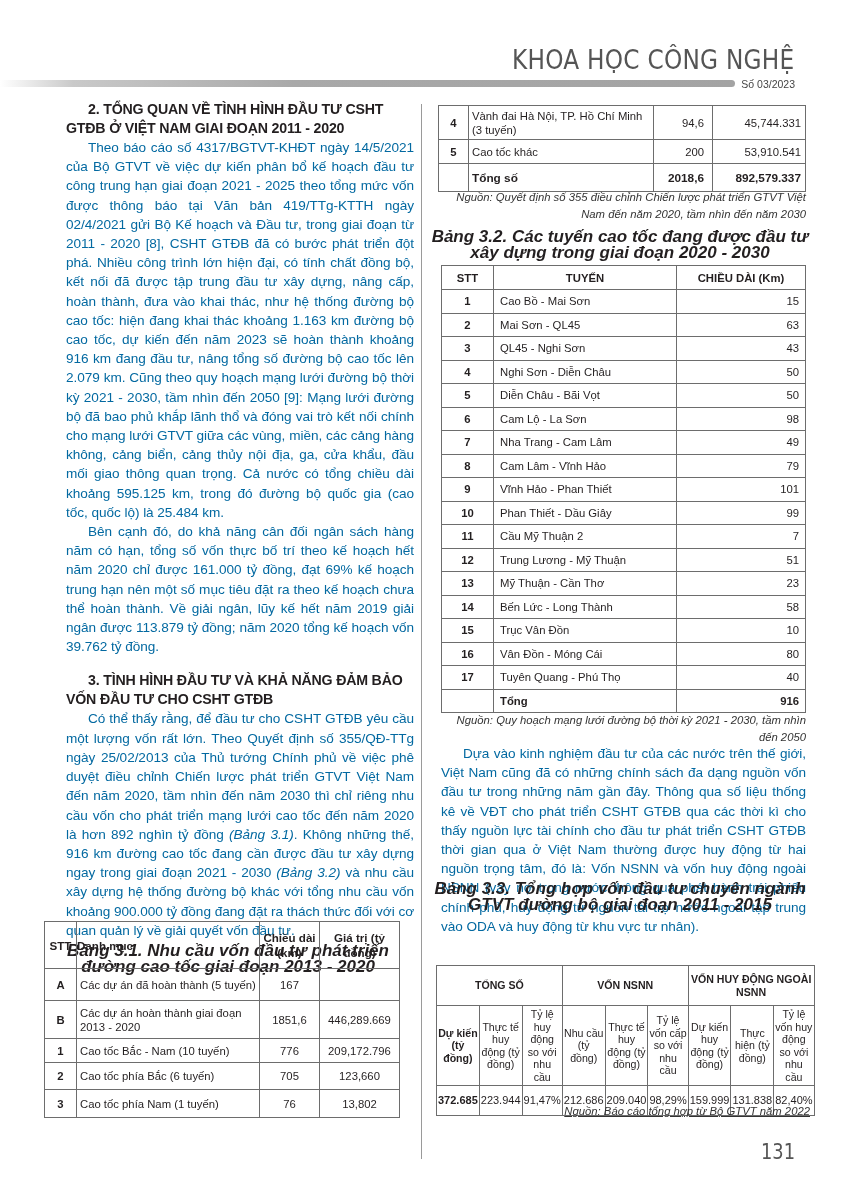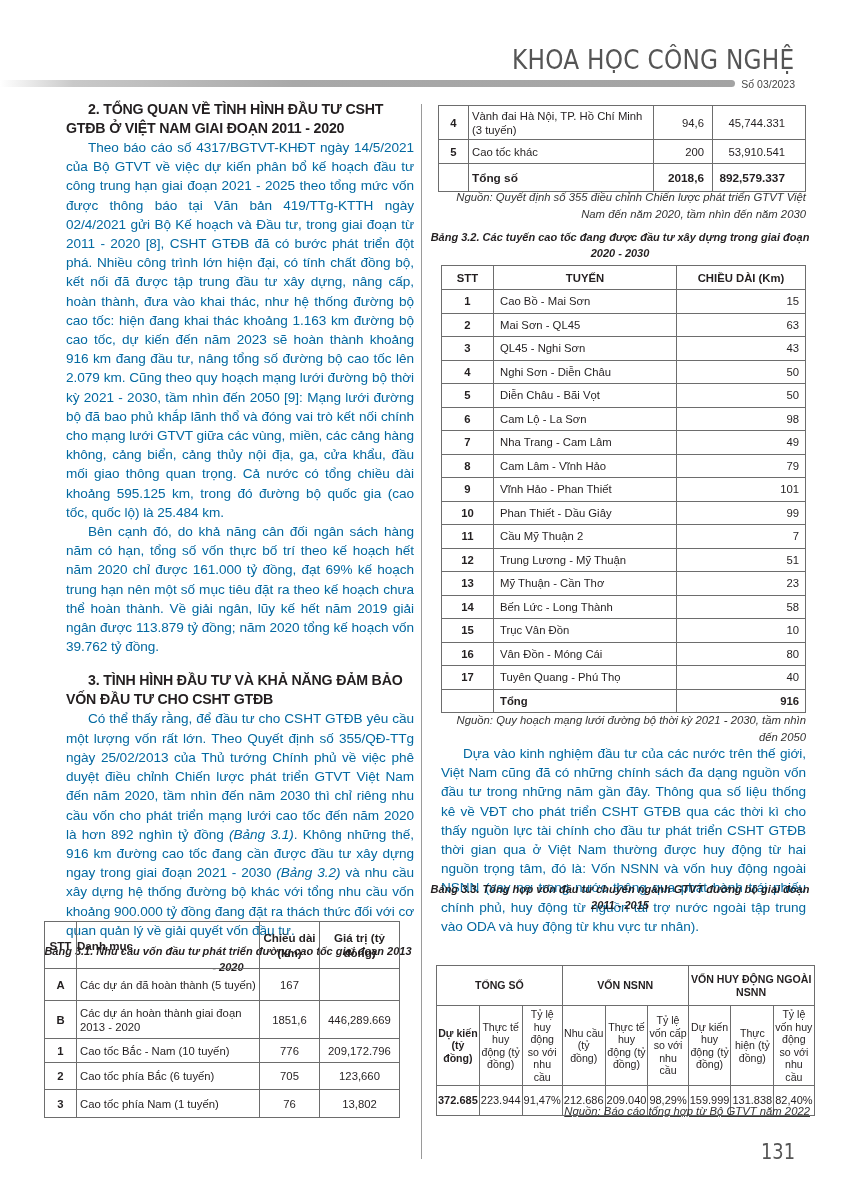--- a/index.html
+++ b/index.html
@@ -14,21 +14,21 @@
   .col-sep { position: absolute; left: 421px; top: 104px; width: 1px; height: 1055px; background: #9a9a9a; }
 
   
   .col-left { position: absolute; left: 66px; top: 100px; width: 348px; }
 
   .sec-head { font-weight: bold; font-size: 14.2px; line-height: 19px; text-indent: 22px; color: #231f20; letter-spacing: -0.2px; }
   .para { font-size: 13.6px; line-height: 19.2px; text-align: justify; text-indent: 22px; color: #0369a1; letter-spacing: -0.05px; }
   .para em { font-style: italic; }
   .gap-md { height: 15px; }
 
-  .caption { font-style: italic; font-weight: bold; font-size: 11px; line-height: 16px; text-align: center; color: #231f20; }
+  .caption { font-style: italic; font-weight: bold; font-size: 17px; line-height: 16px; text-align: center; color: #231f20; }
   .source { font-style: italic; font-size: 11.3px; line-height: 17px; text-align: right; color: #333; }
 
   table { border-collapse: collapse; width: 100%; font-size: 11.3px; color: #231f20; }
   td, th { border: 1px solid #6d6d6d; }
 
   
   .t31 { position: absolute; left: 44px; top: 921px; width: 356px; }
   .t31 th { font-weight: bold; font-size: 11.6px; line-height: 15px; height: 47px; text-align: center; }
   .t31 td { height: 24px; padding: 0 3px; line-height: 14px; }
   .t31 .c-stt { width: 32px; text-align: center; font-weight: bold; }
@@ -37,21 +37,21 @@
   .t31 .c-val { text-align: center; }
   .t31 tr.tall td { height: 32px; }
 
   
   .t31b { position: absolute; left: 438px; top: 105px; width: 368px; }
   .t31b td { height: 24px; padding: 0 3px; line-height: 14px; font-size: 11.3px; }
   .t31b tr.tall td { height: 34px; }
   .t31b .c-stt { width: 30px; text-align: center; font-weight: bold; }
   .t31b .c-name { width: 185px; text-align: left; }
   .t31b .c-len { width: 59px; text-align: right; padding-right: 8px; }
-  .t31b .c-val { text-align: right; padding-right: 20px; }
+  .t31b .c-val { text-align: right; padding-right: 4px; }
   .t31b tr.total td { height: 28px; font-weight: bold; font-size: 11.8px; }
 
   .src31 { position: absolute; left: 438px; top: 189px; width: 368px; }
   .cap32 { position: absolute; left: 430px; top: 229px; width: 380px; }
 
   
   .t32 { position: absolute; left: 441px; top: 265px; width: 365px; }
   .t32 th { font-weight: bold; height: 24px; font-size: 11.3px; }
   .t32 td { height: 23.5px; padding: 0 6px; }
   .t32 .c-stt { width: 52px; text-align: center; font-weight: bold; }

